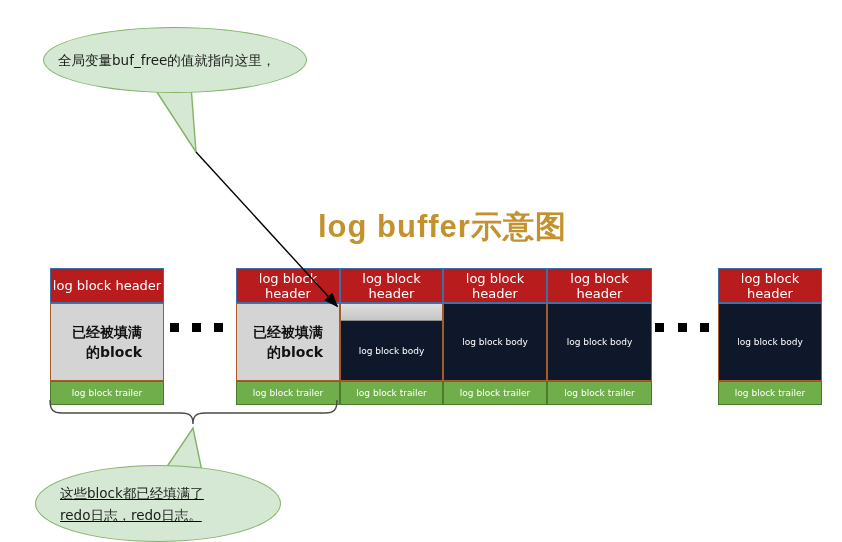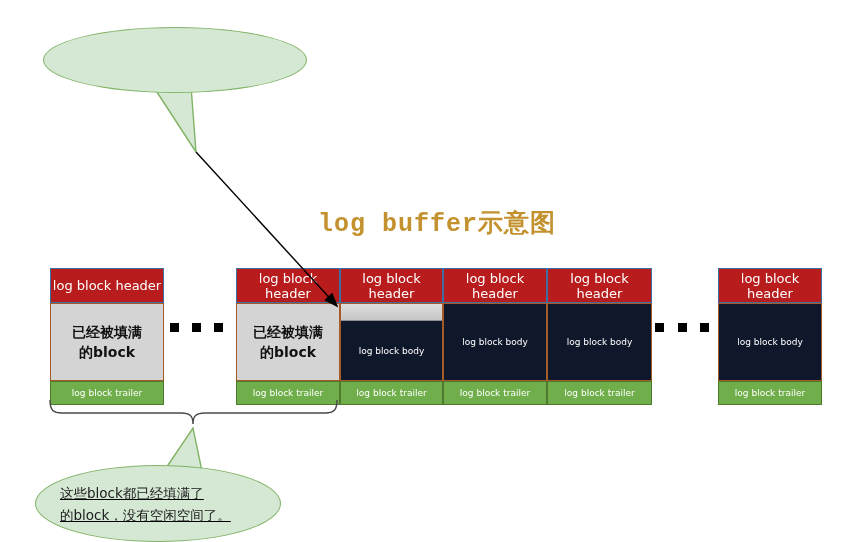--- a/index.html
+++ b/index.html
@@ -3,22 +3,22 @@
 <meta charset="utf-8">
 <style>
   html,body{margin:0;padding:0;background:#ffffff;}
   #stage{
     position:relative;width:842px;height:542px;overflow:hidden;
     background:#ffffff;font-family:"DejaVu Sans","Liberation Sans",sans-serif;
   }
   
   .title{
     position:absolute;left:318px;top:206px;
-    font-family:Liberation Mono, monospace;
-    font-size:25px;font-weight:bold;color:#c3922e;letter-spacing:1px;
+    font-family:Liberation Sans, sans-serif;
+    font-size:31px;font-weight:bold;color:#c3922e;letter-spacing:1px;
     white-space:nowrap;
   }
   
   .bubble{
     position:absolute;border-radius:50%;
     background:#d5e8d4;border:1.4px solid #82b366;
     box-sizing:border-box;z-index:5;
     display:flex;align-items:center;
   }
   .bubble-top{left:43px;top:27px;width:264px;height:66px;}
@@ -35,21 +35,21 @@
     box-sizing:border-box;width:100%;text-align:center;color:#ffffff;
     display:flex;align-items:center;justify-content:center;
   }
   .hdr{height:35px;background:#b91c1c;border:1px solid #3d6fa5;font-size:13px;}
   .bod{height:78px;background:#0f172a;border:1px solid #a65a28;font-size:9px;position:relative;}
   .trl{height:24px;background:#6fae4a;border:1px solid #4e7a2e;font-size:9px;}
   .bod.gray{
     background:#d4d4d4;color:#111111;
     font-size:14px;font-weight:bold;line-height:20px;
   }
-  .bod.gray .filled-text{text-align:center;}
+  .bod.gray .filled-text{text-align:right;}
   .bod.partial{display:block;padding:0;}
   .strip{
     box-sizing:border-box;height:17px;width:100%;
     background:linear-gradient(#dedede,#c6c6c6);
     border-bottom:1.5px solid #8f8f8f;
   }
   .partial-body-label{
     height:59px;display:flex;align-items:center;justify-content:center;font-size:9px;
   }
   .b1{left:50px;width:114px;}
@@ -69,27 +69,28 @@
 
   <svg id="tails" viewBox="0 0 842 542">
     <path d="M153,86 L196,152 L191,86" fill="#d5e8d4" stroke="#82b366" stroke-width="1.4"></path>
     <path d="M162,474 L193,428 L203,476" fill="#d5e8d4" stroke="#82b366" stroke-width="1.4"></path>
   </svg>
 
   <div class="title">log buffer示意图</div>
 
   <div class="bubble bubble-top">
     <div class="bubble-text">
+      <span>全局变量buf_free的值就指向这里，</span>
     </div>
   </div>
 
   <div class="bubble bubble-bottom">
     <div class="bubble-text">
       <span>这些block都已经填满了</span>
-      <span>的block，没有空闲空间了。</span>
+      <span>redo日志，redo日志。</span>
     </div>
   </div>
 
   <div class="block b1">
     <div class="sec hdr">log block header</div>
     <div class="sec bod gray">
       <div class="filled-text">
         <span style="display:block">已经被填满</span>
         <span style="display:block">的block</span>
       </div>

